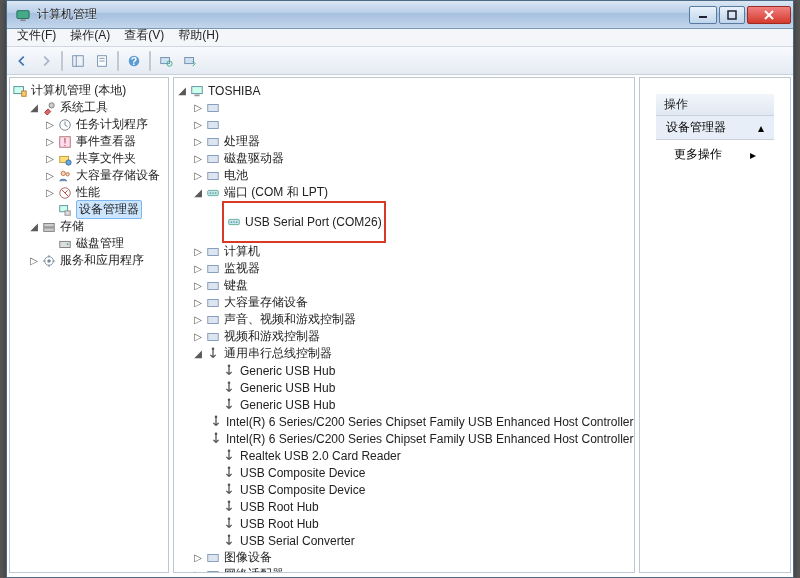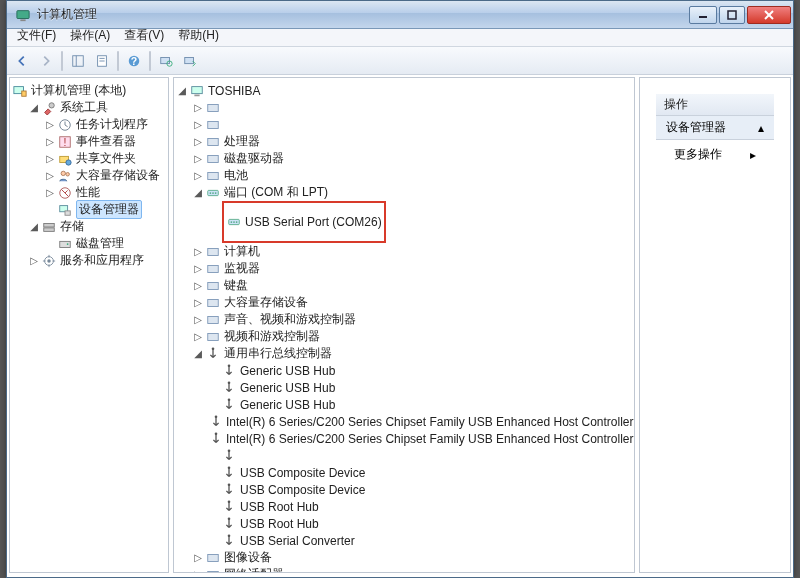--- a/index.html
+++ b/index.html
@@ -454,20 +454,21 @@
                     <span class="lbl">Intel(R) 6 Series/C200 Series Chipset Family USB Enhanced Host Controller - 1C2D</span>
                   </div>
                   <div class="row ">
                     <span class="exp"></span>
                     <span class="ic">
                       <svg class="svg" viewBox="0 0 16 16">
                         <path d="M8 2v10M8 12l-3-3M8 12l3-3" stroke="#555" fill="none" stroke-width="1.5"></path>
                         <circle cx="8" cy="2" r="1.5" fill="#555"></circle>
                       </svg>
                     </span>
+                    <span class="lbl">Realtek USB 2.0 Card Reader</span>
                   </div>
                   <div class="row ">
                     <span class="exp"></span>
                     <span class="ic">
                       <svg class="svg" viewBox="0 0 16 16">
                         <path d="M8 2v10M8 12l-3-3M8 12l3-3" stroke="#555" fill="none" stroke-width="1.5"></path>
                         <circle cx="8" cy="2" r="1.5" fill="#555"></circle>
                       </svg>
                     </span>
                     <span class="lbl">USB Composite Device</span>

